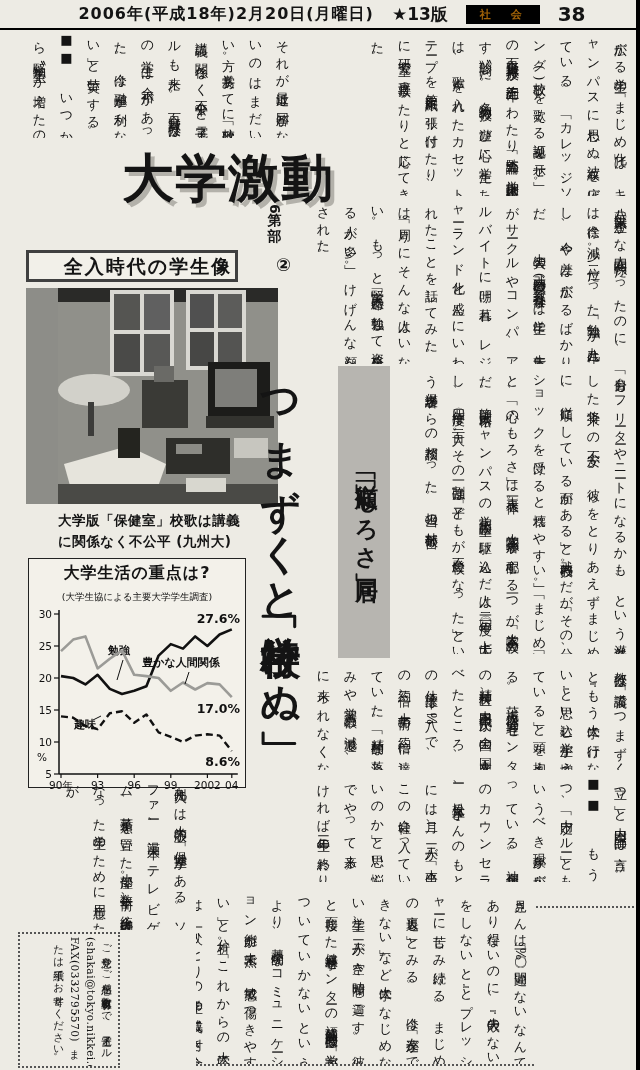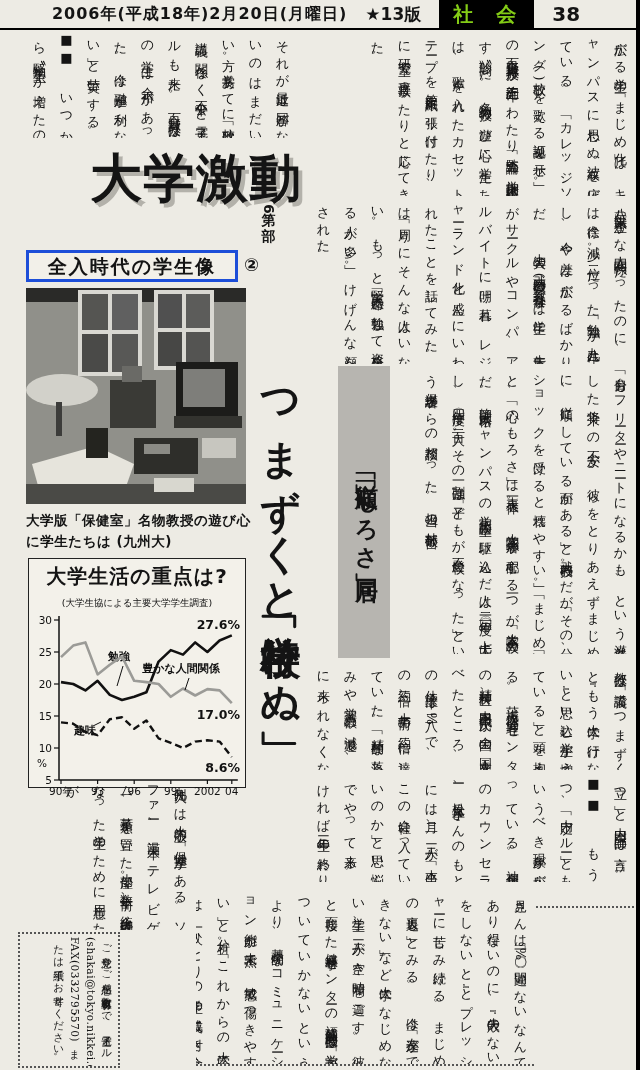--- a/index.html
+++ b/index.html
@@ -1,46 +1,46 @@
 <!DOCTYPE html>
 <html><head>
 <meta charset="utf-8">
 <style>
   html,body{margin:0;padding:0;background:#d8d6d0;}
   #paper{position:relative;width:640px;height:1070px;background:#edebe4;overflow:hidden;
          font-family:"DejaVu Serif",serif;color:#141414;border-right:4px solid #000;box-sizing:border-box;}
-  .abs{position:absolute;box-sizing:border-box;}
+  .abs{position:absolute;box-sizing:border-box;padding-left:32px;}
   
   #masthead{left:0;top:2px;width:632px;height:24px;display:flex;align-items:center;justify-content:center;
             gap:18px;font-family:"DejaVu Sans",sans-serif;font-weight:bold;}
   #masthead .date{font-size:16px;letter-spacing:1px;}
   #masthead .edition{font-size:17px;}
-  #masthead .badge{background:#000;color:#84cc16;font-size:20px;letter-spacing:8px;padding:2px 10px 2px 14px;}
+  #masthead .badge{background:#000;color:#a16207;font-size:11px;letter-spacing:8px;padding:2px 10px 2px 14px;}
   #masthead .pageno{font-size:20px;font-weight:800;}
   #head-rule{left:0;top:28px;width:640px;height:2px;background:#000;}
   
   .vtxt{writing-mode:vertical-rl;text-orientation:mixed;overflow:hidden;}
   .body-txt{font-size:13px;line-height:27px;letter-spacing:1.5px;text-align:justify;}
   
   #series-headline{left:90px;top:138px;width:215px;height:82px;font-size:52px;font-weight:900;
       letter-spacing:1px;line-height:80px;text-shadow:4px 4px 0 #b3b1aa;white-space:nowrap;}
   #series-part{left:252px;top:202px;width:26px;height:74px;font-family:"DejaVu Sans",sans-serif;
       font-size:14px;font-weight:bold;letter-spacing:2px;}
-  #kicker{left:26px;top:250px;width:212px;height:32px;border:3px solid #1d4ed8;background:#f2f0e9;
+  #kicker{left:26px;top:250px;width:212px;height:32px;border:3px solid #404040;background:#f2f0e9;
       font-family:"DejaVu Sans",sans-serif;font-size:19px;font-weight:800;letter-spacing:2px;
       text-align:center;line-height:26px;}
   #kicker-num{left:244px;top:254px;width:24px;height:24px;font-size:18px;font-weight:bold;
       font-family:"DejaVu Sans",sans-serif;}
   
   #photo{left:26px;top:288px;width:220px;height:216px;background:#8d8d88;}
   #caption{left:26px;top:510px;width:228px;height:44px;font-family:"DejaVu Sans",sans-serif;
       font-size:13.5px;font-weight:600;line-height:21px;letter-spacing:.5px;}
   
   #chart-box{left:28px;top:558px;width:218px;height:230px;border:1.5px solid #222;background:#f3f1ea;padding:4px 2px 0 2px;}
-  #chart-title{text-align:center;font-family:"DejaVu Sans",sans-serif;font-weight:800;font-size:20px;letter-spacing:1px;}
+  #chart-title{text-align:center;font-family:"DejaVu Sans",sans-serif;font-weight:800;font-size:16px;letter-spacing:1px;}
   #chart-sub{text-align:center;font-family:"DejaVu Sans",sans-serif;font-size:9.5px;margin-top:7px;}
   #chart-box svg{display:block;margin:2px auto 0 auto;}
   .tick{font:10.5px "DejaVu Sans",sans-serif;fill:#111;}
   .slabel{font:bold 11px "DejaVu Sans",sans-serif;fill:#111;}
   .elabel{font:bold 12.5px "DejaVu Sans",sans-serif;fill:#111;}
   
   #main-headline{left:250px;top:364px;width:62px;height:508px;font-family:"DejaVu Sans",sans-serif;
       font-size:40px;font-weight:900;line-height:62px;letter-spacing:2px;}
   #deck{left:338px;top:366px;width:52px;height:292px;background:#b7b5b0;font-family:"DejaVu Sans",sans-serif;
       font-size:23px;font-weight:800;line-height:46px;letter-spacing:2px;padding-top:4px;text-align:center;}
@@ -102,21 +102,21 @@
         <polygon points="6,176 70,158 108,176 96,210 16,212" fill="#e6e4dc"></polygon>
         <rect x="108" y="150" width="64" height="36" fill="#2e2e2a"></rect>
         <rect x="118" y="156" width="26" height="10" fill="#8b8b85"></rect>
         <rect x="176" y="150" width="34" height="20" fill="#c7c6bf"></rect>
         <rect x="60" y="140" width="22" height="30" fill="#24241f"></rect>
         <rect x="0" y="196" width="220" height="20" fill="#4a4a46"></rect>
         <rect x="128" y="190" width="40" height="14" fill="#d8d7cf"></rect>
       </g>
     </svg>
   </div>
-  <div id="caption" class="abs">大学版「保健室」名物教授の遊び心に学生たちは (九州大)</div>
+  <div id="caption" class="abs">大学版「保健室」校歌は講義に関係なく不公平 (九州大)</div>
 
   <div id="chart-box" class="abs">
     <div id="chart-title">大学生活の重点は?</div>
     <div id="chart-sub">(大学生協による主要大学学生調査)</div>
     <svg width="212" height="192" viewBox="0 0 212 192">
         <line x1="28" y1="4" x2="28" y2="168" stroke="#111" stroke-width="1.5"></line>
         <line x1="28" y1="168" x2="206.79999999999998" y2="168" stroke="#111" stroke-width="1.5"></line>
         <line x1="23" y1="8" x2="28" y2="8" stroke="#111" stroke-width="1.2"></line>
         <text x="21" y="12" text-anchor="end" class="tick">30</text>
         <line x1="23" y1="40" x2="28" y2="40" stroke="#111" stroke-width="1.2"></line>

